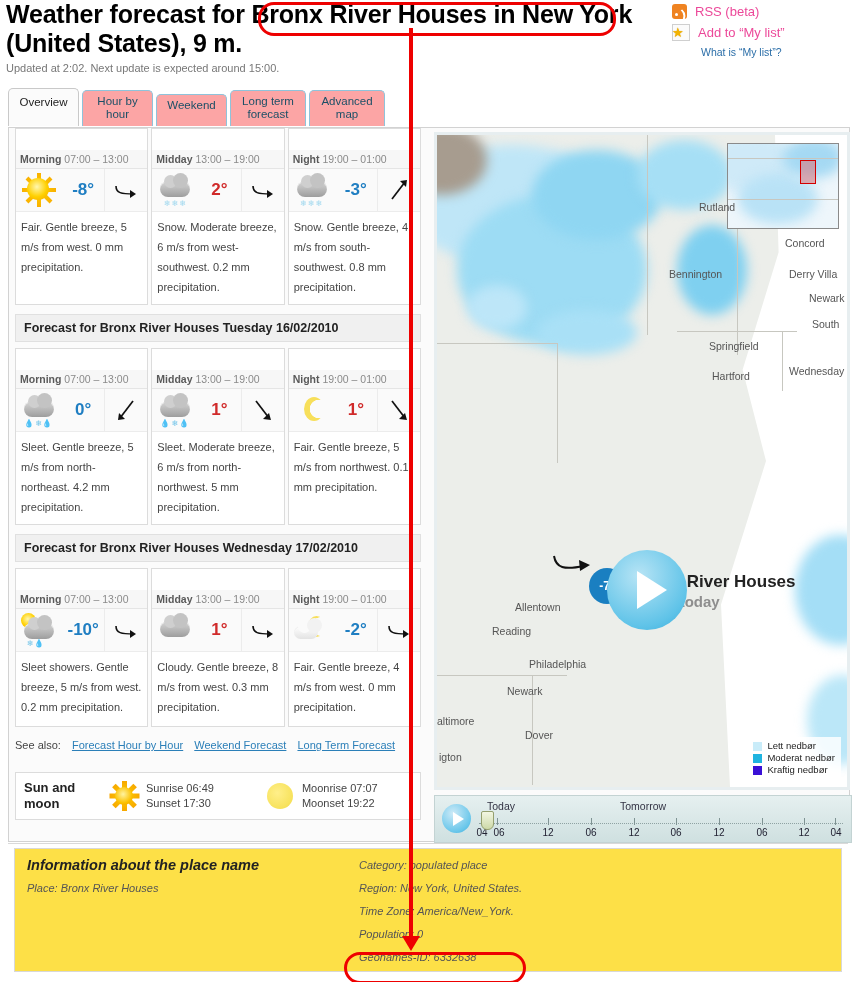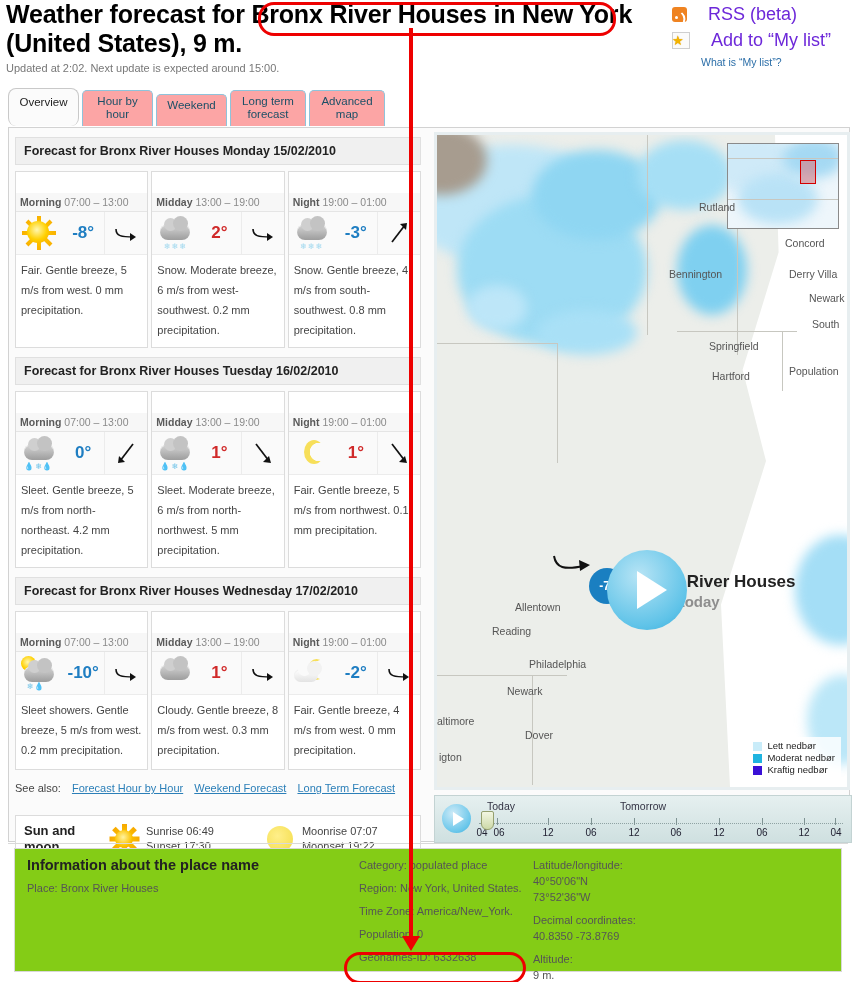--- a/index.html
+++ b/index.html
@@ -19,38 +19,38 @@
   .hdr h1{
     margin:0;padding:0;
     font-size:25px;line-height:29px;font-weight:bold;color:#000;
     letter-spacing:-0.2px;
   }
   .updated{margin-top:4px;font-size:11px;color:#777;}
 
   
   .toplinks{position:absolute;left:672px;top:4px;width:184px;}
   .tl-row{display:flex;align-items:center;margin-bottom:5px;}
-  .tl-row a{color:#6d28d9;font-size:18px;text-decoration:none;margin-left:21px;}
+  .tl-row a{color:#ec4899;font-size:13px;text-decoration:none;margin-left:8px;}
   .tl-sub{font-size:10.5px;color:#2b6ea8;margin-left:29px;}
   .rss-ico{width:15px;height:15px;background:#ef8321;border-radius:3px;position:relative;flex:none;}
   .rss-ico:before{content:"";position:absolute;left:3px;bottom:3px;width:3px;height:3px;background:#fff;border-radius:50%;}
   .rss-ico:after{content:"";position:absolute;left:3px;bottom:3px;width:8px;height:8px;border:2px solid #fff;border-left:none;border-bottom:none;border-radius:0 9px 0 0;transform:rotate(45deg);transform-origin:left bottom;}
   .star-ico{width:16px;height:15px;position:relative;flex:none;background:#fbfbfb;border:1px solid #cfcfcf;}
   .star-ico span{position:absolute;left:-1px;top:1px;color:#f3b300;font-size:13px;line-height:13px;text-shadow:0 0 1px #d39400;}
 
   
   .tabs{position:absolute;left:8px;top:88px;display:flex;align-items:flex-end;gap:3px;z-index:4;}
   .tab{
     width:63px;min-height:22px;padding:4px 3px 5px;
     background:#fca5a5;border:1px solid #8fc3da;border-bottom:none;
     border-radius:5px 5px 0 0;text-align:center;
     font-size:11.5px;color:#1b4f66;line-height:13px;
   }
   .tab.wide{width:68px;}
-  .tab.active{background:#fbfbfb;border-color:#c9c9c9;color:#222;padding-top:7px;padding-bottom:8px;border-radius:8px;}
+  .tab.active{background:#fbfbfb;border-color:#c9c9c9;color:#222;padding-top:7px;padding-bottom:8px;}
 
   
   .panel{position:absolute;left:8px;top:127px;width:840px;height:713px;
          background:#fbfbfb;border:1px solid #d2d2d2;}
   .leftcol{position:absolute;left:0;top:0;width:418px;}
 
   .daytitle{
     margin:9px 6px 6px 6px;padding:6px 8px;
     background:#f0f0f0;border:1px solid #e0e0e0;
     font-size:12.5px;font-weight:bold;color:#222;
@@ -136,21 +136,21 @@
   .tl-play i{width:0;height:0;border-left:11px solid #fff;border-top:7px solid transparent;border-bottom:7px solid transparent;margin-left:4px;}
   .tl-day{position:absolute;top:4px;font-size:10.5px;color:#334;}
   .tl-axis{position:absolute;left:44px;right:8px;top:27px;height:1px;border-top:1px dotted #8fa3a3;}
   .tl-tick{position:absolute;top:22px;width:1px;height:7px;background:#7f9393;}
   .tl-num{position:absolute;top:31px;font-size:10px;color:#223;transform:translateX(-50%);}
   .tl-handle{position:absolute;left:46px;top:15px;width:11px;height:17px;background:linear-gradient(#f2f6e2,#cdd9a8);
        border:1px solid #95a06f;border-radius:2px 2px 6px 6px;}
   .mapcap{margin-top:5px;width:412px;font-size:11px;line-height:15px;color:#333;}
 
   
-  .infobox{position:absolute;left:14px;top:848px;width:826px;height:122px;background:#84cc16;border:1px solid #d8d8d8;}
+  .infobox{position:absolute;left:14px;top:848px;width:826px;height:122px;background:#fde047;border:1px solid #d8d8d8;font-style:italic;}
   .info-col{position:absolute;top:8px;font-size:11px;line-height:16px;color:#555;}
   .info-col h2{margin:0 0 7px 0;font-size:14.5px;color:#222;font-weight:bold;}
   .info-p{margin:0 0 7px 0;}
 
   
   .anno{position:absolute;border:3px solid #ee0000;border-radius:16px;pointer-events:none;}
   .annoline{position:absolute;background:#ee0000;}
   .arrowhead{position:absolute;width:0;height:0;border-left:9px solid transparent;border-right:9px solid transparent;border-top:15px solid #ee0000;}
   .pagerule{position:absolute;background:#d9d9d9;}
 </style>
@@ -182,21 +182,20 @@
     <div class="tab active">Overview</div>
     <div class="tab">Hour by hour</div>
     <div class="tab">Weekend</div>
     <div class="tab wide">Long term forecast</div>
     <div class="tab wide">Advanced map</div>
   </div>
 
   <div class="panel">
     <div class="leftcol">
 
-      <div class="daytitle">Forecast for Bronx River Houses Monday 15/02/2010</div>
       <div class="cards">
         <div class="card">
           <div class="card-h">
             <b>Morning</b>
             <span>07:00 – 13:00</span>
           </div>
           <div class="card-mid">
             <div class="cm-ico">
               <div class="wi">
                 <div class="sun-ray" style="transform:rotate(0deg)"></div>
@@ -479,21 +478,21 @@
         </div>
 
         <div class="mlabel" style="left:262px;top:66px">Rutland</div>
         <div class="mlabel" style="left:348px;top:102px">Concord</div>
         <div class="mlabel" style="left:232px;top:133px">Bennington</div>
         <div class="mlabel" style="left:352px;top:133px">Derry Villa</div>
         <div class="mlabel" style="left:372px;top:157px">Newark</div>
         <div class="mlabel" style="left:375px;top:183px">South</div>
         <div class="mlabel" style="left:272px;top:205px">Springfield</div>
         <div class="mlabel" style="left:275px;top:235px">Hartford</div>
-        <div class="mlabel" style="left:352px;top:230px">Population</div>
+        <div class="mlabel" style="left:352px;top:230px">Wednesday</div>
         <div class="mlabel" style="left:78px;top:466px">Allentown</div>
         <div class="mlabel" style="left:55px;top:490px">Reading</div>
         <div class="mlabel" style="left:92px;top:523px">Philadelphia</div>
         <div class="mlabel" style="left:70px;top:550px">Newark</div>
         <div class="mlabel" style="left:0px;top:580px">altimore</div>
         <div class="mlabel" style="left:88px;top:594px">Dover</div>
         <div class="mlabel" style="left:2px;top:616px">igton</div>
 
         <div class="pin">-7°</div>
         <div class="pintitle">Bronx River Houses</div>
@@ -560,29 +559,20 @@
       <h2>Information about the place name</h2>
       <div class="info-p">Place: Bronx River Houses</div>
     </div>
     <div class="info-col" style="left:344px;width:165px">
       <div class="info-p">Category: populated place</div>
       <div class="info-p">Region: New York, United States.</div>
       <div class="info-p">Time Zone: America/New_York.</div>
       <div class="info-p">Population: 0</div>
       <div class="info-p">Geonames-ID: 6332638</div>
     </div>
-    <div class="info-col" style="left:518px;width:190px">
-      <div>Latitude/longitude:</div>
-      <div>40°50'06"N</div>
-      <div class="info-p">73°52'36"W</div>
-      <div>Decimal coordinates:</div>
-      <div class="info-p">40.8350 -73.8769</div>
-      <div>Altitude:</div>
-      <div>9 m.</div>
-    </div>
   </div>
 
   <div class="anno" style="left:258px;top:2px;width:352px;height:28px;"></div>
   <div class="annoline" style="left:409px;top:28px;width:4px;height:912px;"></div>
   <div class="arrowhead" style="left:402px;top:936px;"></div>
   <div class="anno" style="left:344px;top:952px;width:176px;height:26px;"></div>
 
 </div>
 
 </body></html>

